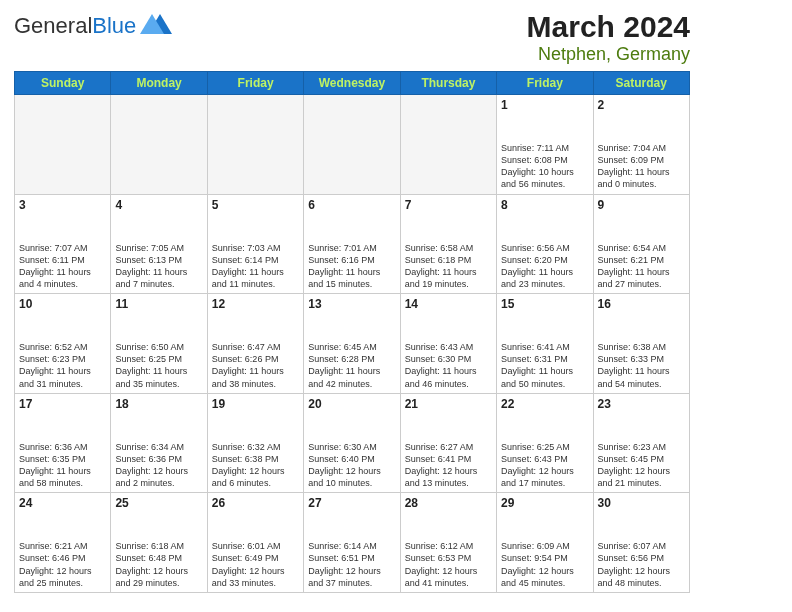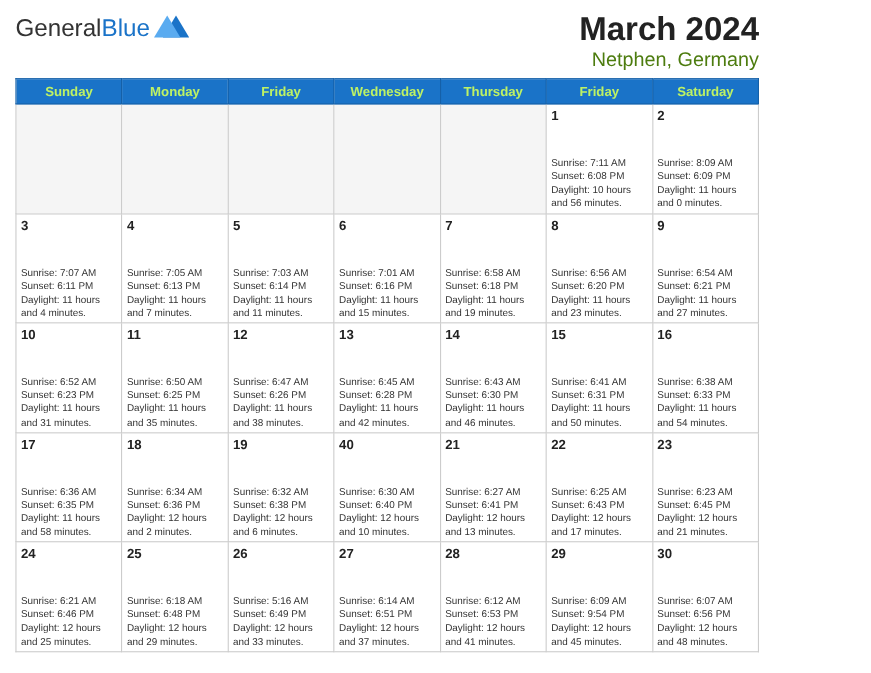--- a/index.html
+++ b/index.html
@@ -136,21 +136,21 @@
           <td class="empty"></td>
           <td class="empty"></td>
           <td>
             <span class="day-number">1</span>
             <div class="day-info">Sunrise: 7:11 AM
 Sunset: 6:08 PM
 Daylight: 10 hours and 56 minutes.</div>
           </td>
           <td>
             <span class="day-number">2</span>
-            <div class="day-info">Sunrise: 8:09 AM
+            <div class="day-info">Sunrise: 7:04 AM
 Sunset: 6:09 PM
 Daylight: 11 hours and 0 minutes.</div>
           </td>
         </tr>
         <tr>
           <td>
             <span class="day-number">3</span>
             <div class="day-info">Sunrise: 7:07 AM
 Sunset: 6:11 PM
 Daylight: 11 hours and 4 minutes.</div>
@@ -249,21 +249,21 @@
 Sunset: 6:36 PM
 Daylight: 12 hours and 2 minutes.</div>
           </td>
           <td>
             <span class="day-number">19</span>
             <div class="day-info">Sunrise: 6:32 AM
 Sunset: 6:38 PM
 Daylight: 12 hours and 6 minutes.</div>
           </td>
           <td>
-            <span class="day-number">40</span>
+            <span class="day-number">20</span>
             <div class="day-info">Sunrise: 6:30 AM
 Sunset: 6:40 PM
 Daylight: 12 hours and 10 minutes.</div>
           </td>
           <td>
             <span class="day-number">21</span>
             <div class="day-info">Sunrise: 6:27 AM
 Sunset: 6:41 PM
 Daylight: 12 hours and 13 minutes.</div>
           </td>
@@ -288,21 +288,21 @@
 Daylight: 12 hours and 25 minutes.</div>
           </td>
           <td>
             <span class="day-number">25</span>
             <div class="day-info">Sunrise: 6:18 AM
 Sunset: 6:48 PM
 Daylight: 12 hours and 29 minutes.</div>
           </td>
           <td>
             <span class="day-number">26</span>
-            <div class="day-info">Sunrise: 5:16 AM
+            <div class="day-info">Sunrise: 6:01 AM
 Sunset: 6:49 PM
 Daylight: 12 hours and 33 minutes.</div>
           </td>
           <td>
             <span class="day-number">27</span>
             <div class="day-info">Sunrise: 6:14 AM
 Sunset: 6:51 PM
 Daylight: 12 hours and 37 minutes.</div>
           </td>
           <td>

